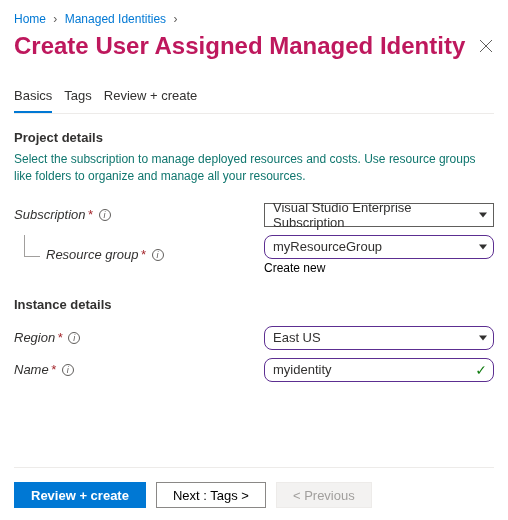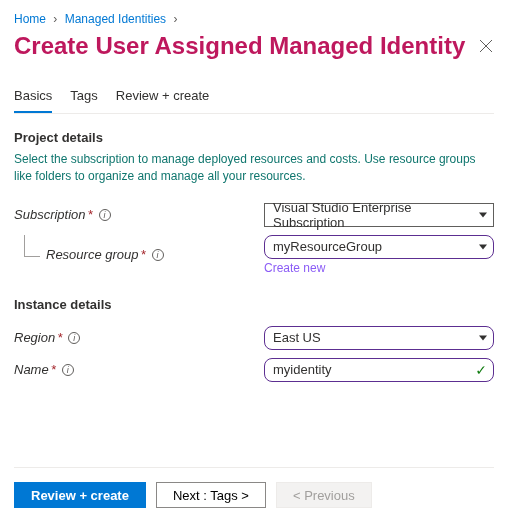--- a/index.html
+++ b/index.html
@@ -12,21 +12,21 @@
       height: 520px;
       position: relative;
       padding: 12px 14px;
     }
     .breadcrumb { font-size: 12px; margin-bottom: 6px; color: #0078d4; }
     .breadcrumb span { cursor: pointer; }
     .breadcrumb .sep { color: #605e5c; margin: 0 4px; }
     .title-row { display: flex; align-items: center; justify-content: space-between; margin-bottom: 28px; }
     .title { font-size: 24px; font-weight: 600; color: #be185d; }
     .close { width: 16px; height: 16px; cursor: pointer; color: #605e5c; }
-    .tabs { display: flex; gap: 18px; border-bottom: 1px solid #edebe9; margin-bottom: 16px; }
+    .tabs { display: flex; gap: 12px; border-bottom: 1px solid #edebe9; margin-bottom: 16px; }
     .tab { padding: 0 0 8px 0; cursor: pointer; font-size: 13px; color: #323130; border-bottom: 2px solid transparent; }
     .tab.active { border-bottom-color: #0078d4; font-weight: 400; }
     .section-title { font-weight: 600; font-size: 13px; margin-bottom: 6px; }
     .section-desc { font-size: 12px; color: #0f766e; line-height: 1.4; margin-bottom: 18px; max-width: 480px; }
     .form-row { display: flex; align-items: center; margin-bottom: 8px; }
     .form-label-col { width: 250px; font-size: 13px; display: flex; align-items: center; font-style: italic; }
     .form-label-col.indented { padding-left: 32px; position: relative; }
     .indent-connector {
       position: absolute;
       left: 10px;
@@ -64,21 +64,21 @@
       position: absolute; right: 6px; top: 50%; transform: translateY(-50%);
       width: 0; height: 0;
       border-left: 4px solid transparent;
       border-right: 4px solid transparent;
       border-top: 5px solid #323130;
     }
     .checkmark {
       position: absolute; right: 6px; top: 50%; transform: translateY(-50%);
       color: #107c10; font-size: 14px;
     }
-    .link { color: #8b5cf6; font-size: 12px; cursor: pointer; display: inline-block; margin-top: 2px; }
+    .link { color: #000000; font-size: 12px; cursor: pointer; display: inline-block; margin-top: 2px; }
     .footer {
       position: absolute;
       bottom: 12px; left: 14px; right: 14px;
       border-top: 1px solid #edebe9;
       padding-top: 14px;
       display: flex; gap: 10px;
     }
     .btn {
       height: 26px; padding: 0 16px;
       font-size: 13px; border: 1px solid #8a8886;

